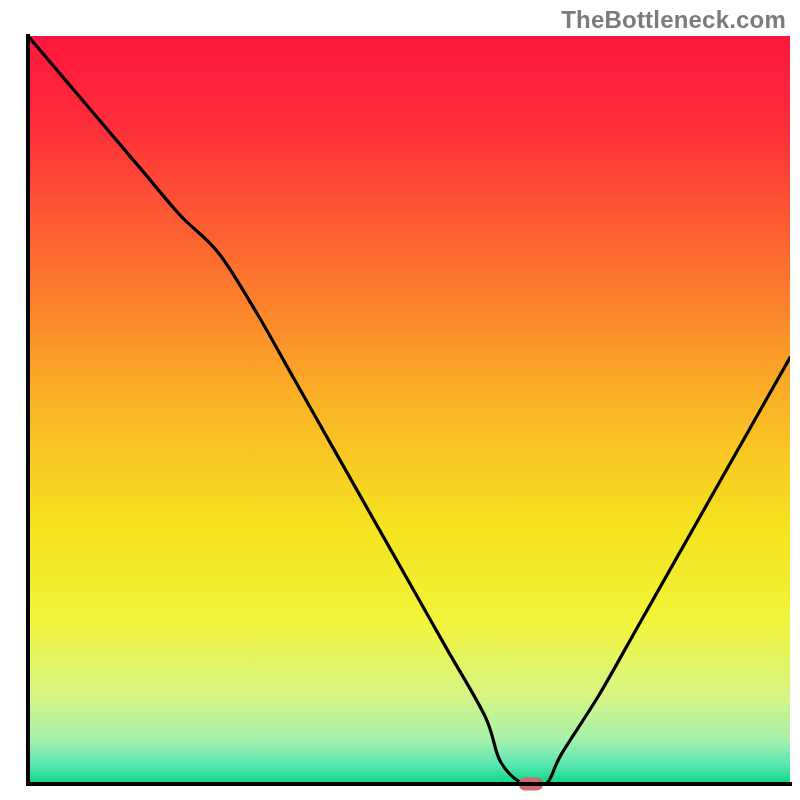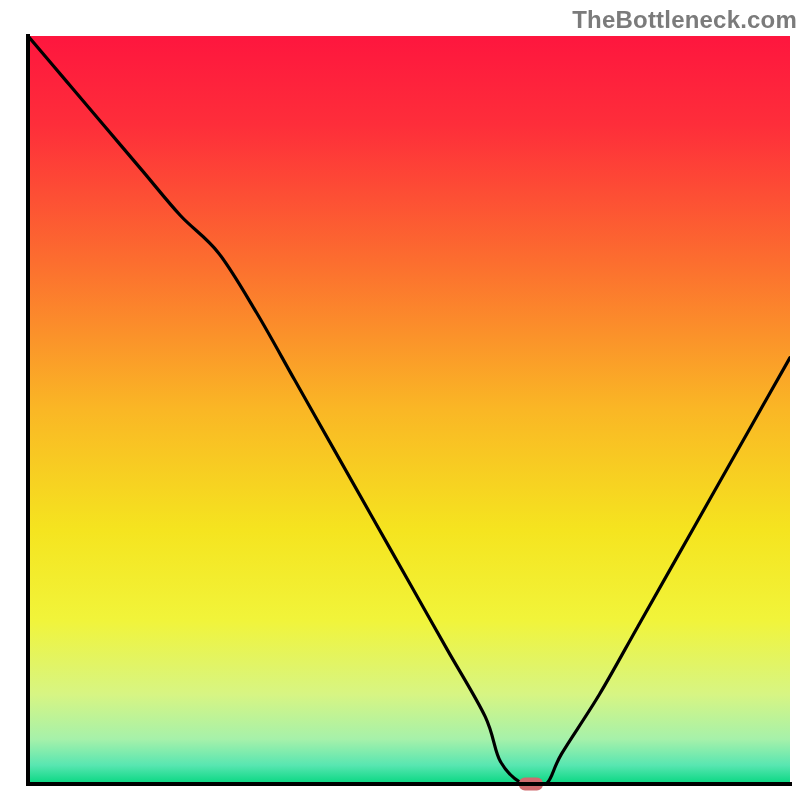--- a/index.html
+++ b/index.html
@@ -12,21 +12,21 @@
     overflow: hidden;
   }
   .stage {
     position: relative;
     width: 800px;
     height: 800px;
   }
   .watermark {
     position: absolute;
     top: 6px;
-    right: 3px;
+    right: 14px;
     font-size: 24px;
     font-weight: 600;
     color: #7b7b7b;
     letter-spacing: 0.2px;
     user-select: none;
   }
   svg {
     position: absolute;
     left: 0;
     top: 0;

